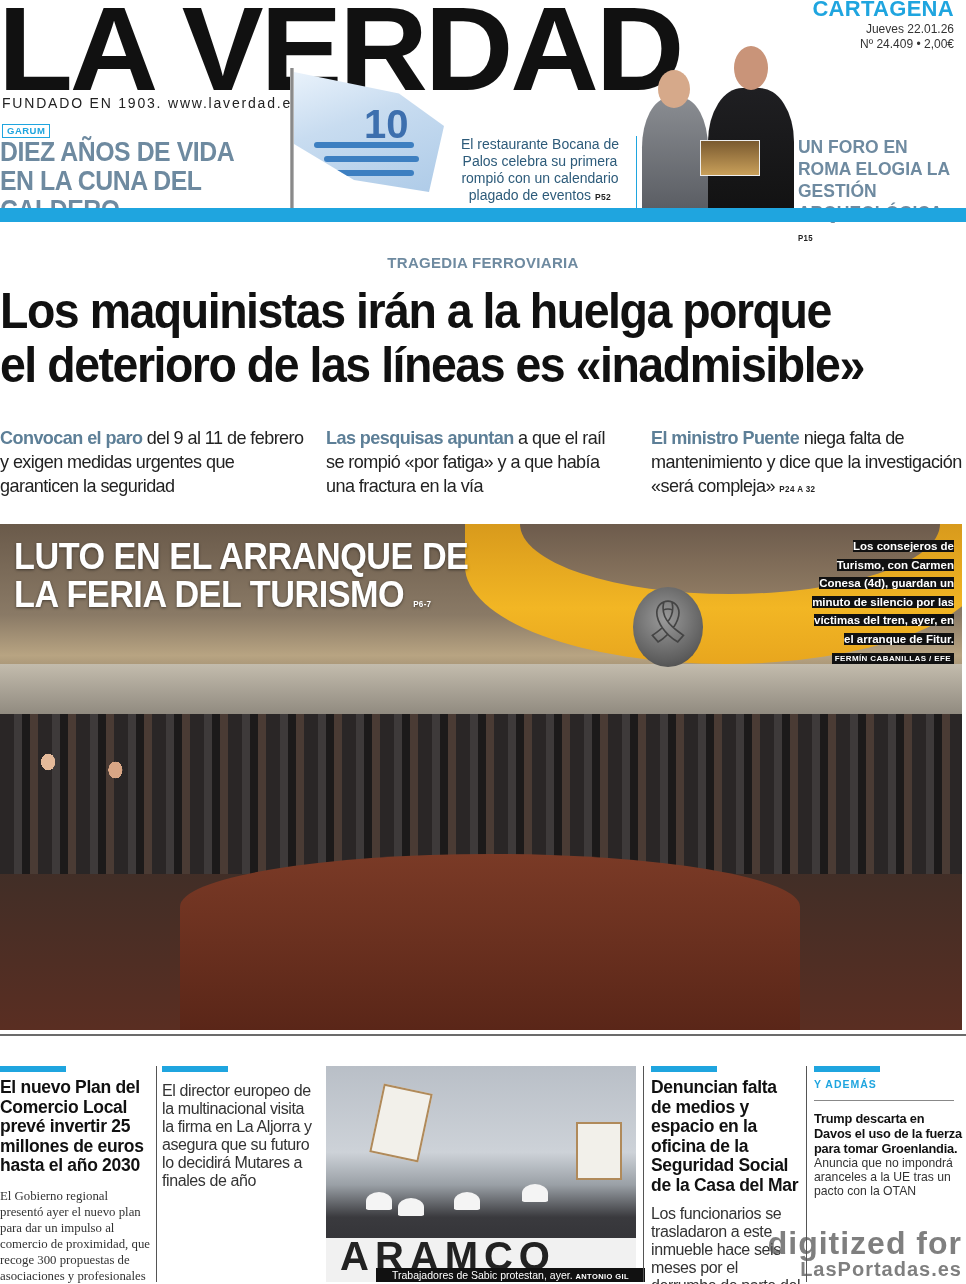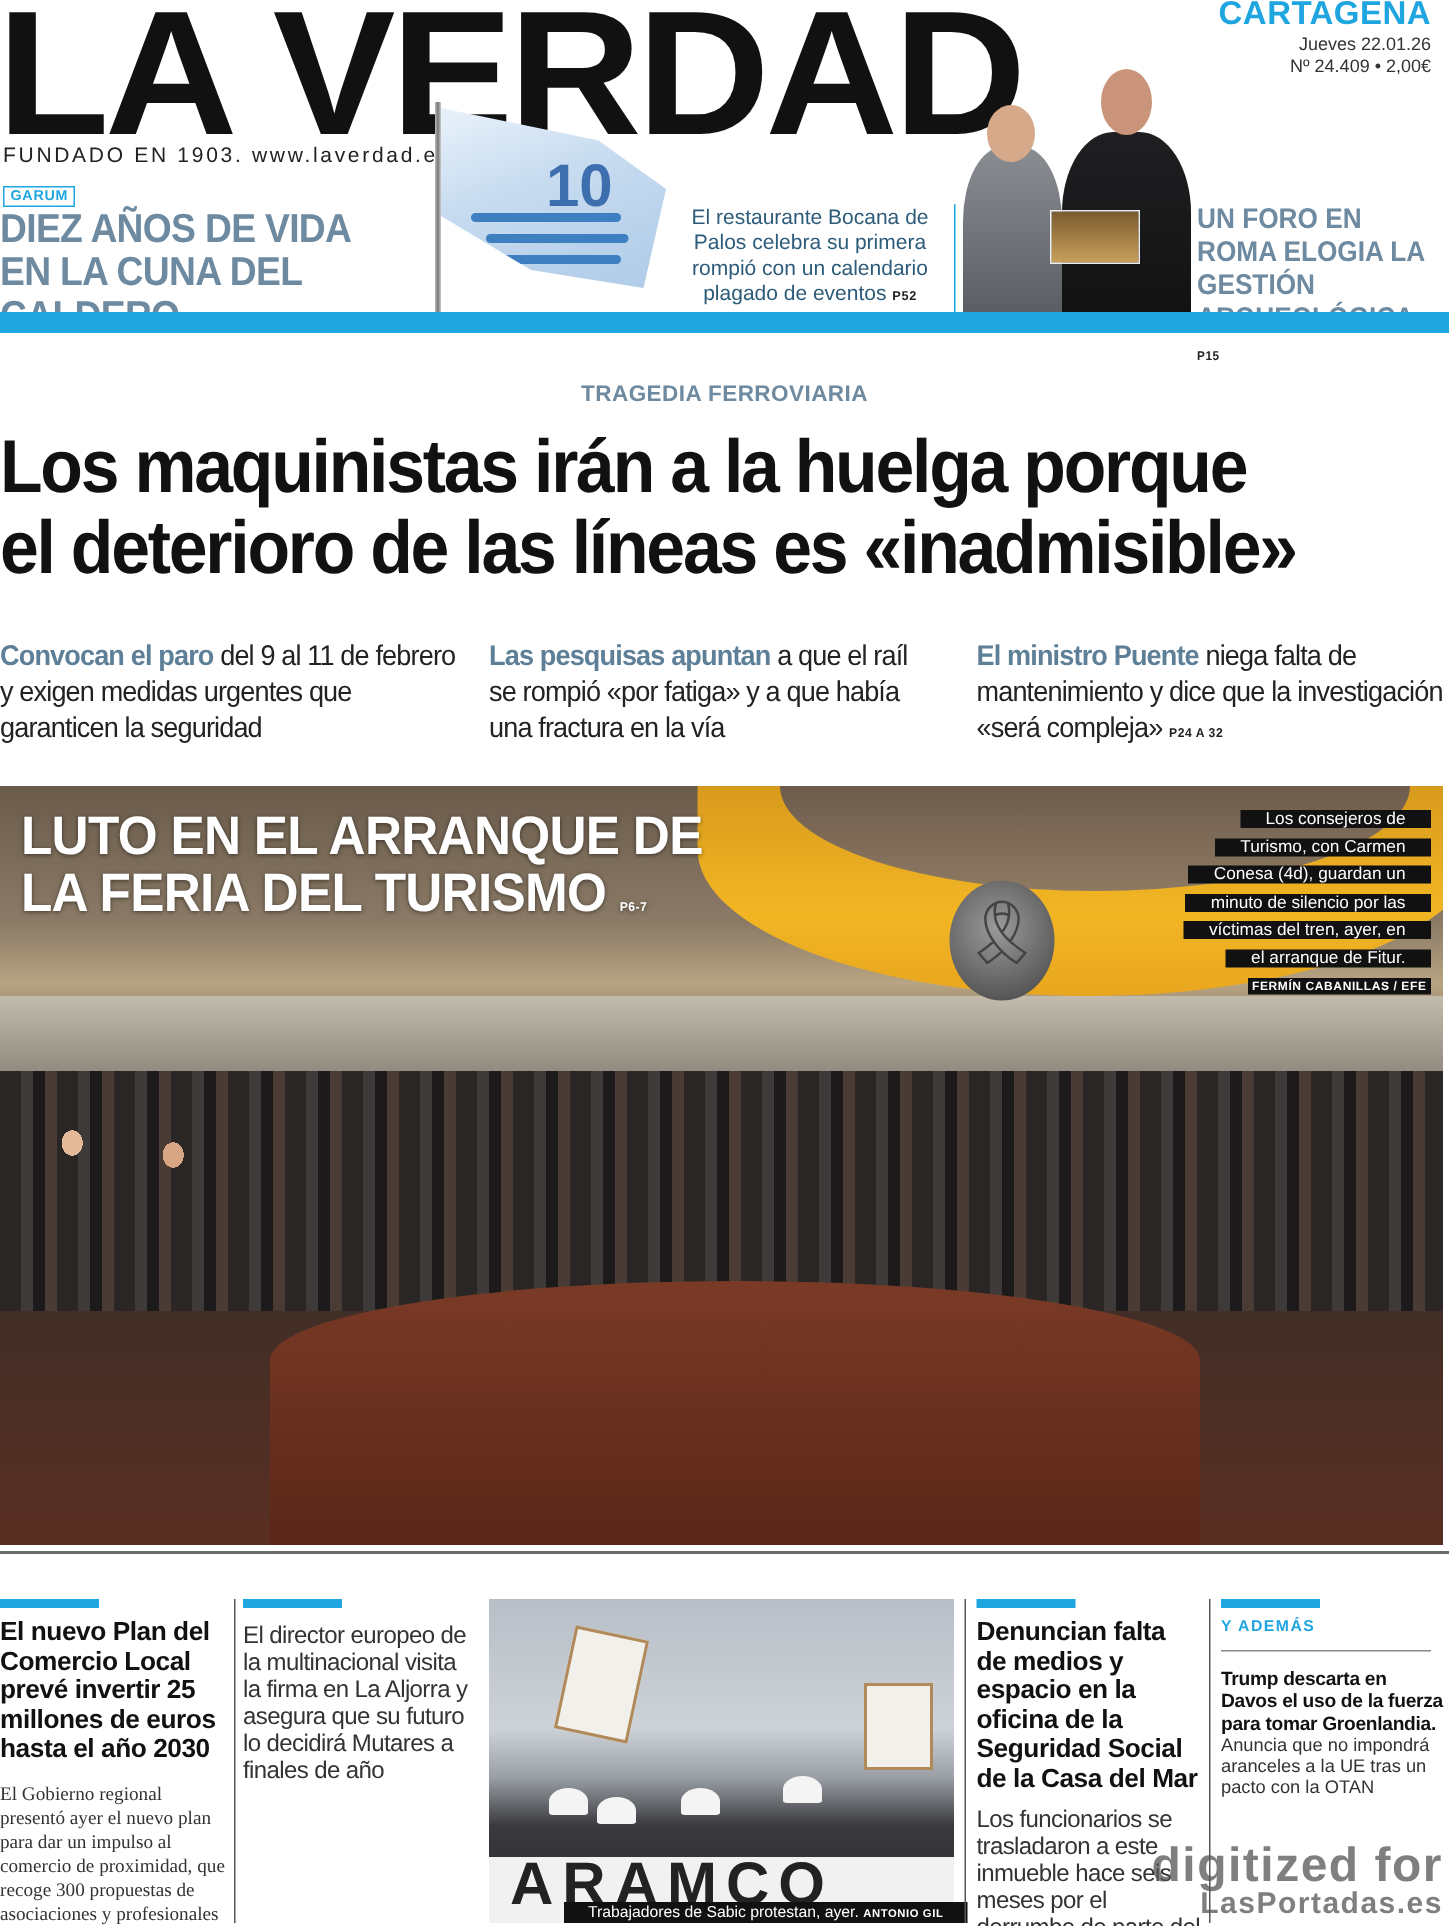--- a/index.html
+++ b/index.html
@@ -105,21 +105,21 @@
     background: linear-gradient(180deg,#7a3a26,#5a2618); border-radius: 50% 50% 0 0 / 30% 30% 0 0; }
   .photo-title {
     position: absolute; left: 14px; top: 14px; font-weight: 900; font-size: 36px; line-height: 38px;
     color: #fff; letter-spacing: -0.5px; text-shadow: 0 1px 3px rgba(0,0,0,.5);
     transform: scaleX(0.95); transform-origin: left top;
   }
   .photo-title .pref { font-size: 8.5px; font-weight: 900; letter-spacing: .3px; }
   .caption-box { position: absolute; right: 8px; top: 12px; text-align: right; width: 170px; }
   .caption-box .cline {
     display: inline; background: #111; color: #fff; font-size: 11.5px; line-height: 15.5px;
-    padding: 0 17px; box-decoration-break: clone; -webkit-box-decoration-break: clone;
+    padding: 0 0; box-decoration-break: clone; font-weight: bold; -webkit-box-decoration-break: clone;
   }
   .caption-box .credit {
     display: inline-block; background: #111; color: #fff; font-size: 8px; font-weight: 900;
     padding: 1px 3px; margin-top: 1px; letter-spacing: .4px;
   }
   .hr-gray { position: absolute; left: 0; top: 1034px; width: 966px; height: 2px; background: #6b6b6b; }
 
   
   .col { position: absolute; top: 1066px; }
   .col-bar { width: 66px; height: 6px; background: #1fa5df; margin-bottom: 6px; }

